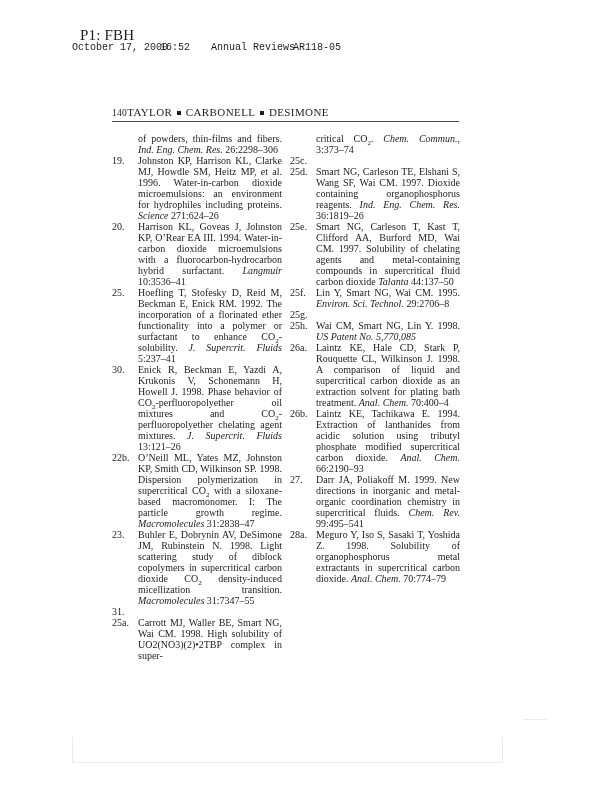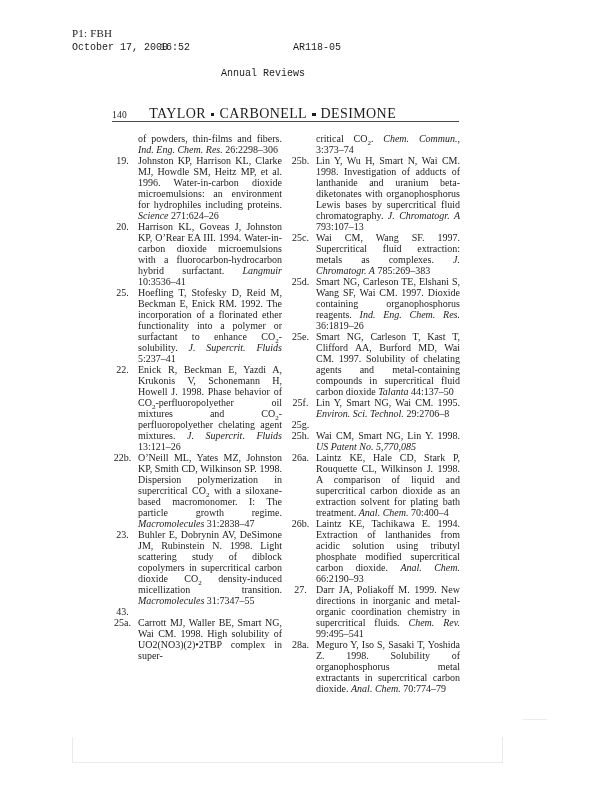--- a/index.html
+++ b/index.html
@@ -3,42 +3,42 @@
 <meta charset="utf-8">
 <style>
   html,body{margin:0;padding:0;}
   body{
     width:612px;height:792px;position:relative;overflow:hidden;
     background:#ffffff;color:#1c1c1c;
     font-family:"Liberation Serif", serif;
     -webkit-font-smoothing:antialiased;
   }
   
-  .slug{position:absolute;left:72px;top:27px;font-size:11px;letter-spacing:.2px;}
+  .slug{position:absolute;left:80px;top:27px;font-size:15px;letter-spacing:.2px;}
   .dateline{position:absolute;left:0;top:42px;width:612px;height:14px;font-size:10px;font-family:Liberation Mono, monospace;}
   .dateline span{position:absolute;white-space:nowrap;}
   .dl-date{left:72px;}
   .dl-time{left:160px;}
-  .dl-journal{left:221px;margin-top:26px;}
+  .dl-journal{left:211px;}
   .dl-code{left:293px;}
   
   .running-head{position:absolute;left:112px;top:106px;width:347px;font-size:9.5px;}
   .rh-page{font-weight:normal;letter-spacing:.3px;}
-  .rh-authors{margin-left:22px;letter-spacing:.4px;font-size:14px;}
+  .rh-authors{letter-spacing:.4px;font-size:11px;}
   .sq{display:inline-block;width:3.5px;height:3.5px;background:#1c1c1c;margin:0 5px 1px 5px;vertical-align:middle;}
   .rh-rule{position:absolute;left:112px;top:121px;width:347px;height:1px;background:#4a4a4a;}
   
   .columns{
     position:absolute;left:112px;top:133px;width:348px;
     display:flex;gap:8px;
     font-size:10px;line-height:11px;
   }
   .col{flex:0 0 170px;width:170px;}
   .ref{display:flex;}
-  .ref-label{flex:0 0 21px;text-align:center;padding-right:5px;white-space:nowrap;}
+  .ref-label{flex:0 0 21px;text-align:left;padding-right:5px;white-space:nowrap;}
   .ref-text{flex:1 1 auto;text-align:justify;}
   .ref-text i{font-style:italic;}
   .ref-text sub{font-size:70%;line-height:0;}
   
   .artifact{position:absolute;background:#ebebeb;}
   .art-bottom{left:72px;top:762px;width:431px;height:1px;}
   .art-left{left:72px;top:737px;width:1px;height:26px;}
   .art-right{left:502px;top:737px;width:1px;height:26px;}
   .art-corner{left:523px;top:719px;width:24px;height:1px;}
 </style>
@@ -70,51 +70,46 @@
       </div>
       <div class="ref">
         <span class="ref-label">20.</span>
         <span class="ref-text">Harrison KL, Goveas J, Johnston KP, O’Rear EA III. 1994. Water-in-carbon dioxide microemulsions with a fluorocarbon-hydrocarbon hybrid surfactant. <i>Langmuir</i> 10:3536–41</span>
       </div>
       <div class="ref">
         <span class="ref-label">25.</span>
         <span class="ref-text">Hoefling T, Stofesky D, Reid M, Beckman E, Enick RM. 1992. The incorporation of a florinated ether functionality into a polymer or surfactant to enhance CO<sub>2</sub>-solubility. <i>J. Supercrit. Fluids</i> 5:237–41</span>
       </div>
       <div class="ref">
-        <span class="ref-label">22.</span>
+        <span class="ref-label">30.</span>
         <span class="ref-text">Enick R, Beckman E, Yazdi A, Krukonis V, Schonemann H, Howell J. 1998. Phase behavior of CO<sub>2</sub>-perfluoropolyether oil mixtures and CO<sub>2</sub>-perfluoropolyether chelating agent mixtures. <i>J. Supercrit. Fluids</i> 13:121–26</span>
       </div>
       <div class="ref">
         <span class="ref-label">22b.</span>
         <span class="ref-text">O’Neill ML, Yates MZ, Johnston KP, Smith CD, Wilkinson SP. 1998. Dispersion polymerization in supercritical CO<sub>2</sub> with a siloxane-based macromonomer. I: The particle growth regime. <i>Macromolecules</i> 31:2838–47</span>
       </div>
       <div class="ref">
         <span class="ref-label">23.</span>
         <span class="ref-text">Buhler E, Dobrynin AV, DeSimone JM, Rubinstein N. 1998. Light scattering study of diblock copolymers in supercritical carbon dioxide CO<sub>2</sub> density-induced micellization transition. <i>Macromolecules</i> 31:7347–55</span>
       </div>
       <div class="ref">
-        <span class="ref-label">43.</span>
+        <span class="ref-label">31.</span>
       </div>
       <div class="ref">
         <span class="ref-label">25a.</span>
         <span class="ref-text">Carrott MJ, Waller BE, Smart NG, Wai CM. 1998. High solubility of UO2(NO3)(2)•2TBP complex in super-</span>
       </div>
     </div>
   <div class="col">
       <div class="ref">
         <span class="ref-label"></span>
         <span class="ref-text">critical CO<sub>2</sub>. <i>Chem. Commun.</i>, 3:373–74</span>
       </div>
       <div class="ref">
-        <span class="ref-label">25b.</span>
-        <span class="ref-text">Lin Y, Wu H, Smart N, Wai CM. 1998. Investigation of adducts of lanthanide and uranium beta-diketonates with organophosphorus Lewis bases by supercritical fluid chromatography. <i>J. Chromatogr. A</i> 793:107–13</span>
-      </div>
-      <div class="ref">
         <span class="ref-label">25c.</span>
-        <span class="ref-text">Wai CM, Wang SF. 1997. Supercritical fluid extraction: metals as complexes. <i>J. Chromatogr. A</i> 785:269–383</span>
       </div>
       <div class="ref">
         <span class="ref-label">25d.</span>
         <span class="ref-text">Smart NG, Carleson TE, Elshani S, Wang SF, Wai CM. 1997. Dioxide containing organophosphorus reagents. <i>Ind. Eng. Chem. Res.</i> 36:1819–26</span>
       </div>
       <div class="ref">
         <span class="ref-label">25e.</span>
         <span class="ref-text">Smart NG, Carleson T, Kast T, Clifford AA, Burford MD, Wai CM. 1997. Solubility of chelating agents and metal-containing compounds in supercritical fluid carbon dioxide <i>Talanta</i> 44:137–50</span>
       </div>
       <div class="ref">

